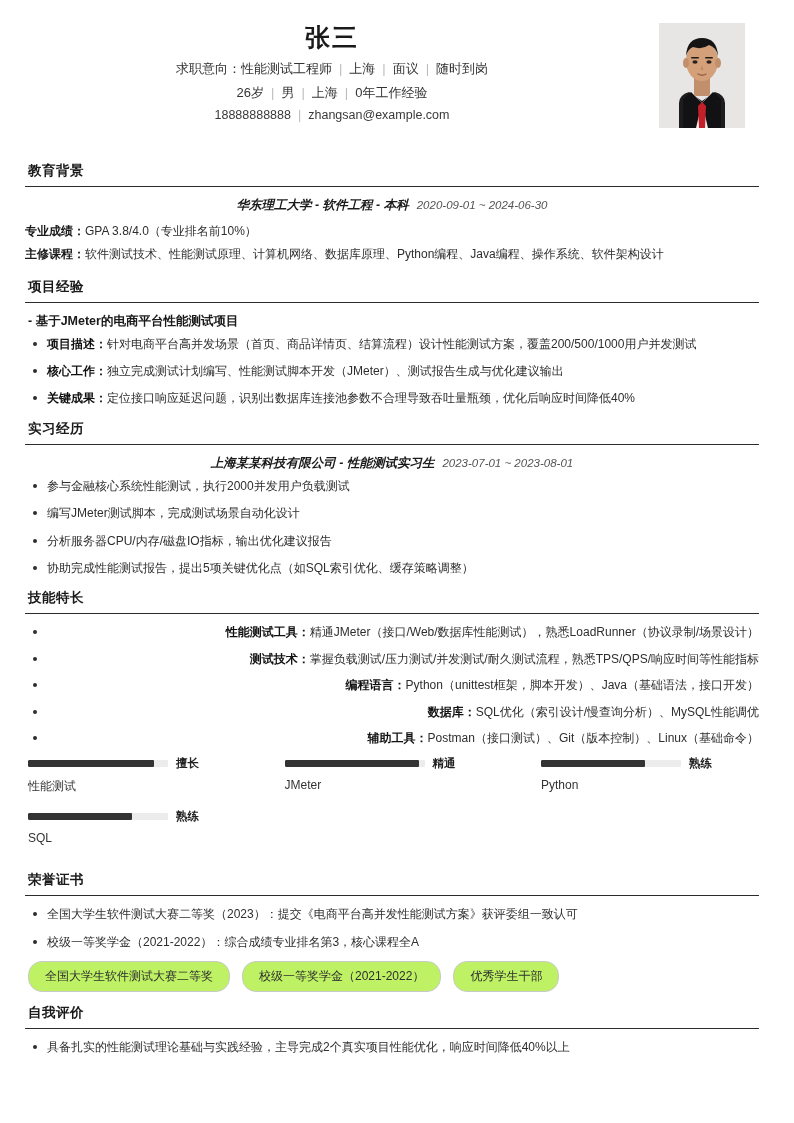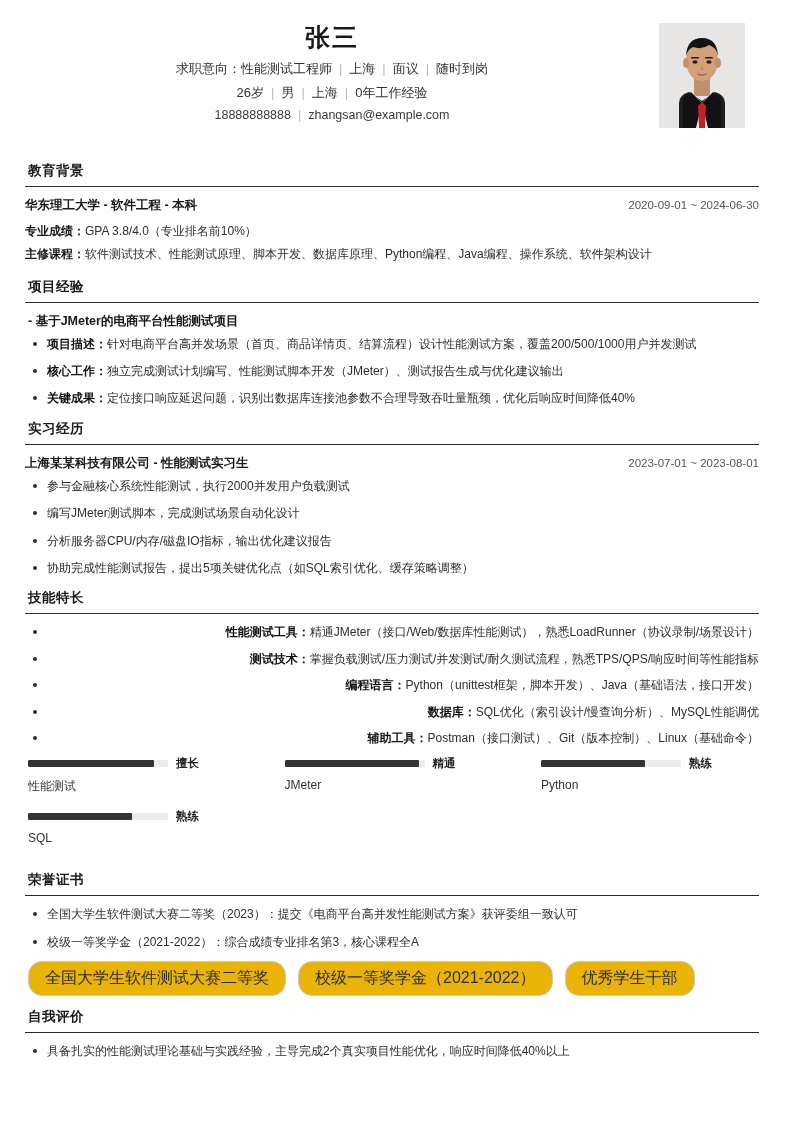--- a/index.html
+++ b/index.html
@@ -86,23 +86,24 @@
     border-top: 1px solid #2b2b2b;
     margin: 0 0 10px 0;
     height: 0;
   }
 
   .entry {
     margin-bottom: 2px;
   }
   .entry-head {
     display: flex;
-    justify-content: space-between;
+    justify-content: center;
     align-items: baseline;
     margin-bottom: 6px;
+    font-style: italic;
   }
   .entry-title {
     font-size: 12.5px;
     font-weight: bold;
     color: #1a1a1a;
   }
   .entry-date {
     font-size: 11.5px;
     color: #555555;
     white-space: nowrap;
@@ -194,23 +195,23 @@
     display: flex;
     flex-wrap: wrap;
     gap: 12px;
     margin-top: 6px;
     padding-left: 3px;
   }
   .tag {
     border: 1px solid #c9c9c9;
     border-radius: 14px;
     padding: 6px 16px;
-    font-size: 16px;
+    font-size: 12px;
     color: #2e2e2e;
-    background: #eab308;
+    background: #bef264;
     white-space: nowrap;
   }
 </style>
 </head>
 <body>
 
 <div class="page">
 
   <div class="header">
     <div class="header-center">
@@ -269,21 +270,21 @@
     <hr class="section-rule">
     <div class="entry">
       <div class="entry-head">
         <span class="entry-title">华东理工大学 - 软件工程 - 本科</span>
         <span class="entry-date">2020-09-01 ~ 2024-06-30</span>
       </div>
       <div class="kv-line">
         <b>专业成绩：</b><span>GPA 3.8/4.0（专业排名前10%）</span>
       </div>
       <div class="kv-line">
-        <b>主修课程：</b><span>软件测试技术、性能测试原理、脚本开发、数据库原理、Python编程、Java编程、操作系统、软件架构设计</span>
+        <b>主修课程：</b><span>软件测试技术、性能测试原理、计算机网络、数据库原理、Python编程、Java编程、操作系统、软件架构设计</span>
       </div>
     </div>
   </div>
 
   <div class="section">
     <div class="section-title">项目经验</div>
     <hr class="section-rule">
     <div class="sub-title">- 基于JMeter的电商平台性能测试项目</div>
     <ul class="bullets" id="project-bullets">
         <li><b>项目描述：</b><span>针对电商平台高并发场景（首页、商品详情页、结算流程）设计性能测试方案，覆盖200/500/1000用户并发测试</span></li>

